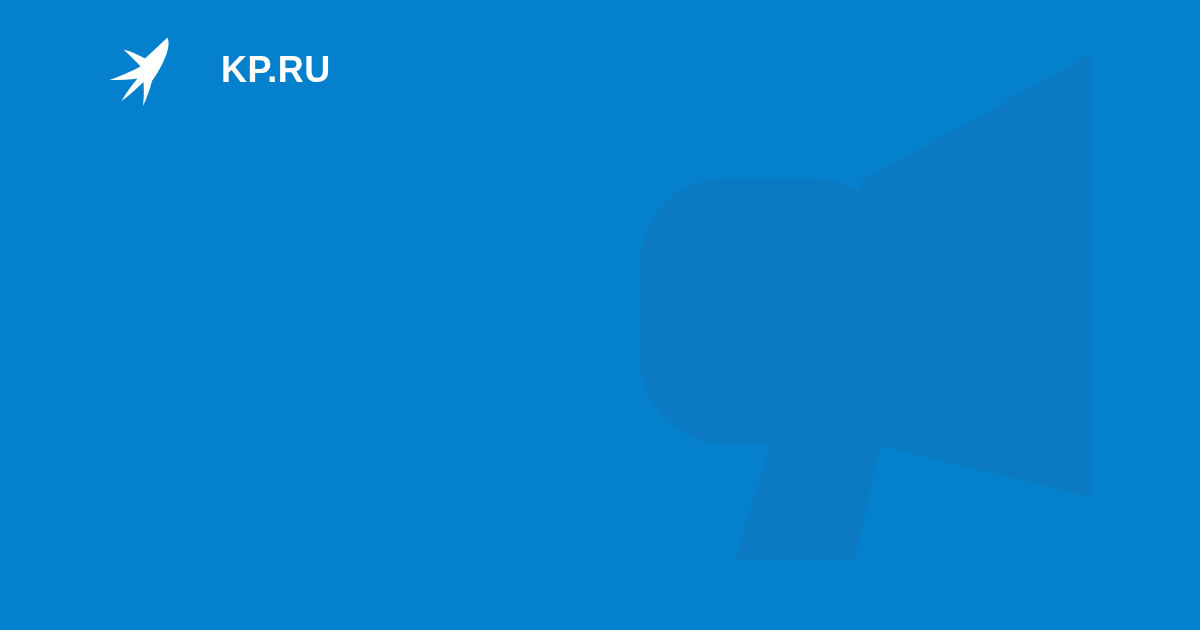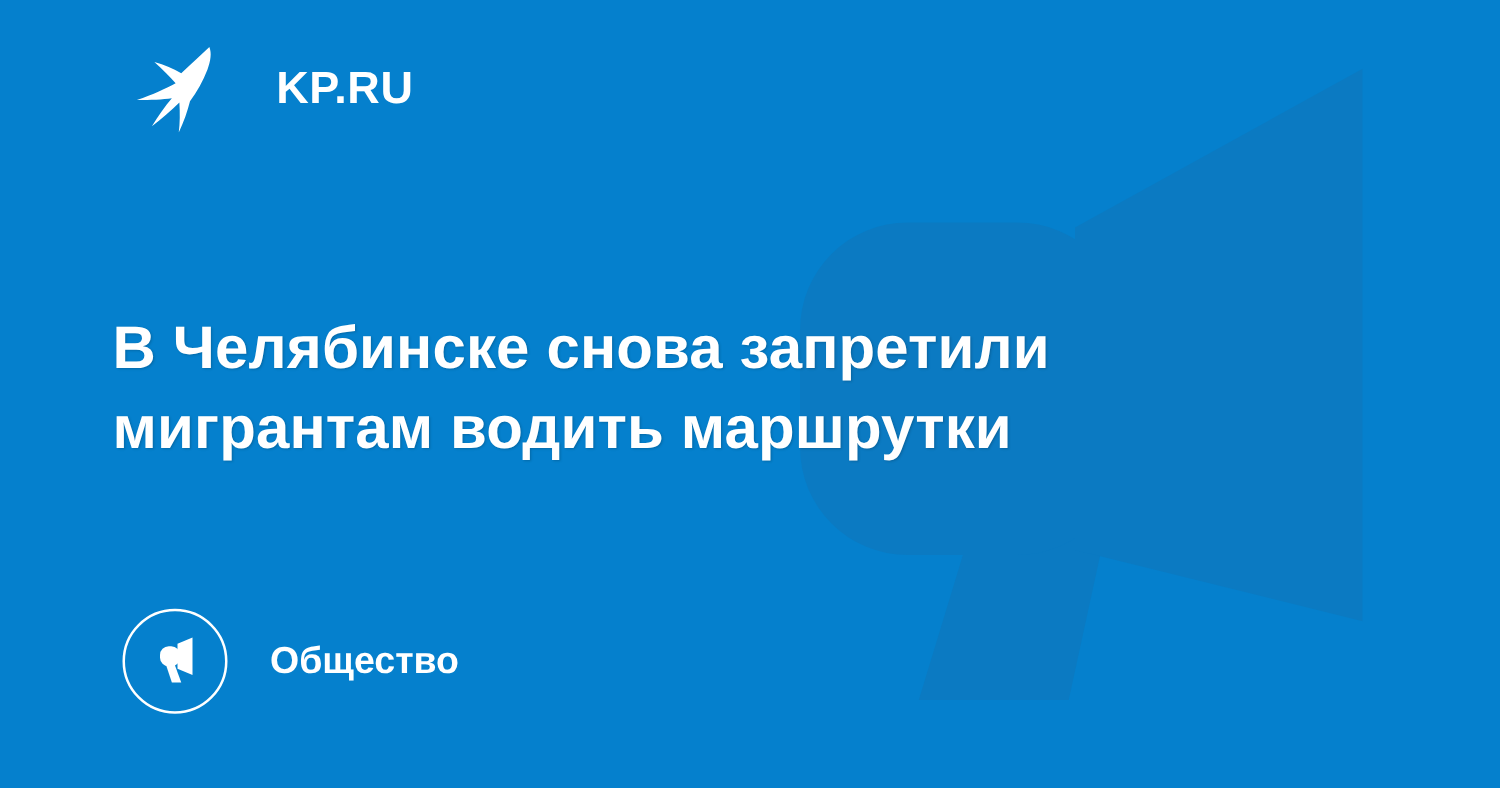--- a/index.html
+++ b/index.html
@@ -116,31 +116,15 @@
                  C26,21.5 32,27.5 36.5,32.5 C29,36.5 18.5,41.5 5.5,46
                  C17,46 26,45.5 33.5,44.5 C28,51 22.5,58.5 17.5,67
                  C25.5,61 33,54.5 39.5,48 C40,56.5 40,64.5 39,72
                  C43,63.5 46,55 48,47 C53.5,39.5 58.5,30.5 62,21.5
                  C64.5,14.5 65.5,8.5 63.5,3.5 Z"></path>
       </g>
     </svg>
     <div id="brand-text">KP.RU</div>
   </div>
 
-  <h1 id="headline">В Челябинске снова запретили мигрантам водить маршрутки</h1>
 
-  <div id="rubric">
-    <div id="rubric-badge">
-      <svg viewBox="0 0 44 44" width="44" height="44" aria-hidden="true">
-        <g fill="#ffffff">
-
-          <path d="M24,8 L36,3 L36,33 L24,28 Z"></path>
-
-          <rect x="10" y="10" width="16" height="16" rx="7" ry="7"></rect>
-
-          <path d="M14.5,24 L21.5,24 L27,39 L19.5,39 Z"></path>
-        </g>
-      </svg>
-    </div>
-    <div id="rubric-label">Общество</div>
-  </div>
 
 </div>
 
 </body></html>

